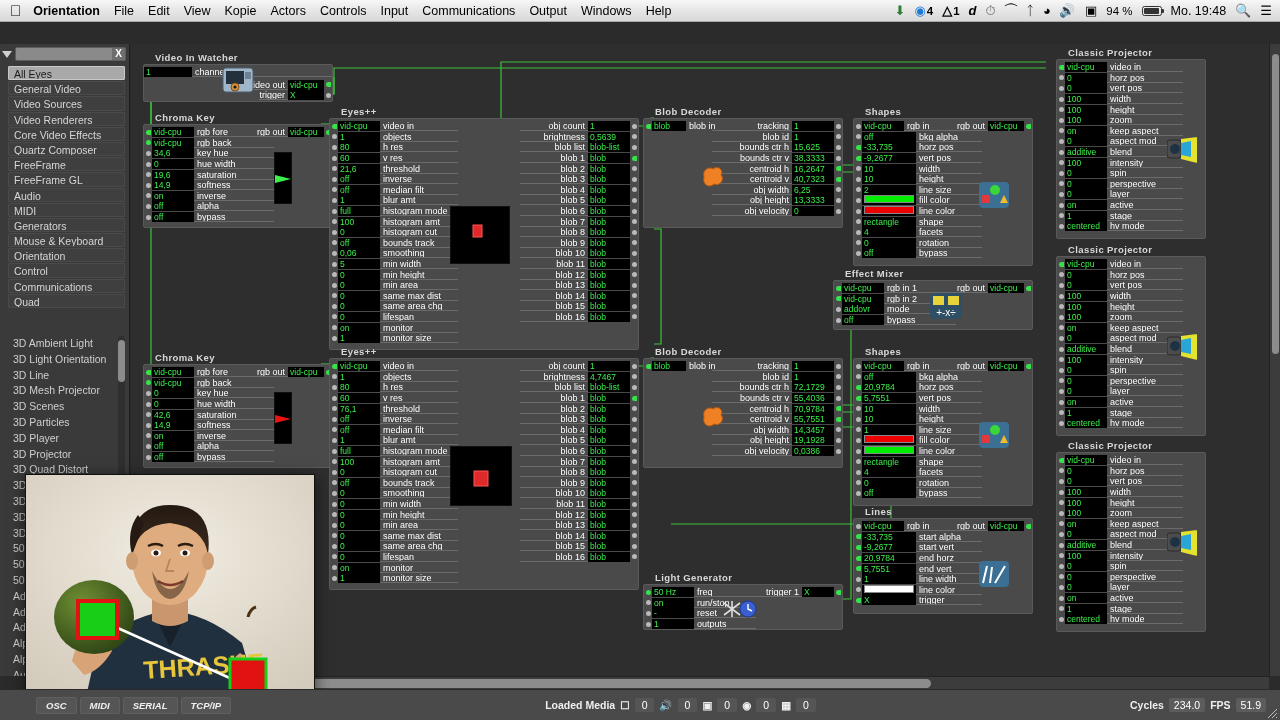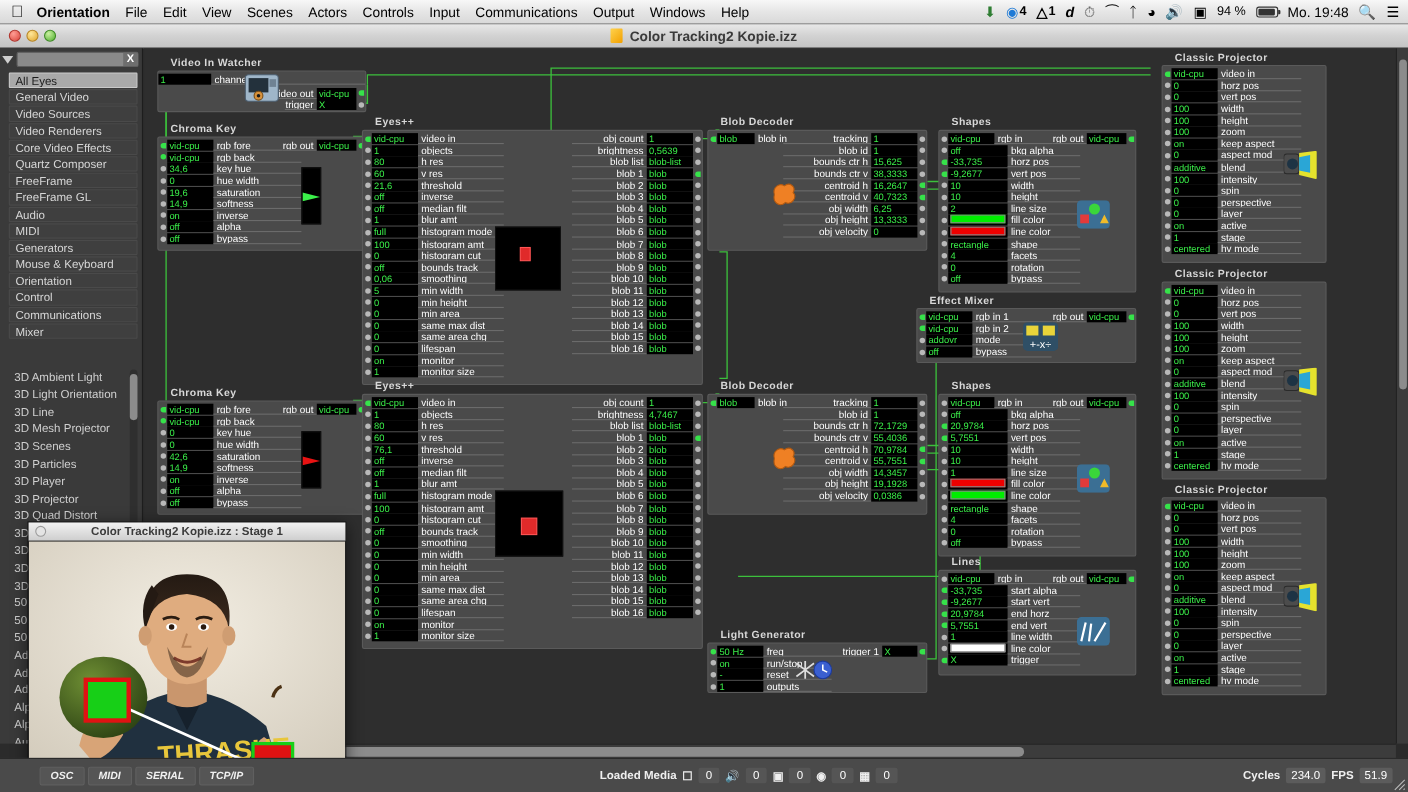--- a/index.html
+++ b/index.html
@@ -176,21 +176,21 @@
 <body>
 
 <div id="app">
 
   <div class="menubar">
     <div class="apple"></div>
     <div class="appname">Orientation</div>
     <div class="mitem">File</div>
     <div class="mitem">Edit</div>
     <div class="mitem">View</div>
-    <div class="mitem">Scenes</div>
+    <div class="mitem">Kopie</div>
     <div class="mitem">Actors</div>
     <div class="mitem">Controls</div>
     <div class="mitem">Input</div>
     <div class="mitem">Communications</div>
     <div class="mitem">Output</div>
     <div class="mitem">Windows</div>
     <div class="mitem">Help</div>
 
     <div class="right">
       <span class="mb-icon green-dl">⬇</span>
@@ -212,29 +212,20 @@
       <span style="font-size:11.5px;">94 %</span>
       <span class="mb-batt">
           <i></i>
         </span>
       <span class="mb-clock">Mo. 19:48</span>
       <span class="mb-icon">🔍</span>
       <span class="mb-icon">☰</span>
     </div>
   </div>
 
-  <div class="titlebar">
-    <div class="traffic">
-      <span class="t-red"></span>
-      <span class="t-yel"></span>
-      <span class="t-grn"></span>
-    </div>
-    <span class="doc-ic"></span>
-    <span>Color Tracking2 Kopie.izz</span>
-  </div>
 
   <div class="body">
 
     <div class="sidebar">
       <div class="search-row">
         <div class="search-tri"></div>
         <div class="search-box">
           <div class="search-x">X</div>
         </div>
       </div>
@@ -248,21 +239,21 @@
         <div class="cat-item">Quartz Composer</div>
         <div class="cat-item">FreeFrame</div>
         <div class="cat-item">FreeFrame GL</div>
         <div class="cat-item">Audio</div>
         <div class="cat-item">MIDI</div>
         <div class="cat-item">Generators</div>
         <div class="cat-item">Mouse &amp; Keyboard</div>
         <div class="cat-item">Orientation</div>
         <div class="cat-item">Control</div>
         <div class="cat-item">Communications</div>
-        <div class="cat-item">Mixer</div>
+        <div class="cat-item">Quad</div>
       </div>
 
       <div class="sb-track"></div>
       <div class="sb-scroll"></div>
 
       <div class="actor-list">
         <div class="actor-item">3D Ambient Light</div>
         <div class="actor-item">3D Light Orientation</div>
         <div class="actor-item">3D Line</div>
         <div class="actor-item">3D Mesh Projector</div>
@@ -1583,24 +1574,20 @@
     </div>
 
     <div class="canvas-scroll-h">
         <i></i>
       </div>
     <div class="canvas-scroll-v">
         <i></i>
       </div>
 
     <div class="stagewin">
-      <div class="stage-tb">
-        <span class="circ"></span>
-        <span>Color Tracking2 Kopie.izz : Stage 1</span>
-      </div>
       <div class="stage-body">
         <svg width="288" height="222" viewBox="0 0 288 222">
           <defs>
             <radialGradient id="wall" cx="50%" cy="35%" r="85%">
               <stop offset="0%" stop-color="#f2ede2"></stop>
                 <stop offset="100%" stop-color="#cfc7b7"></stop>
             </radialGradient>
             <linearGradient id="hair" x1="0" y1="0" x2="0" y2="1">
               <stop offset="0%" stop-color="#241a13"></stop>
                 <stop offset="100%" stop-color="#3b2a1d"></stop>

